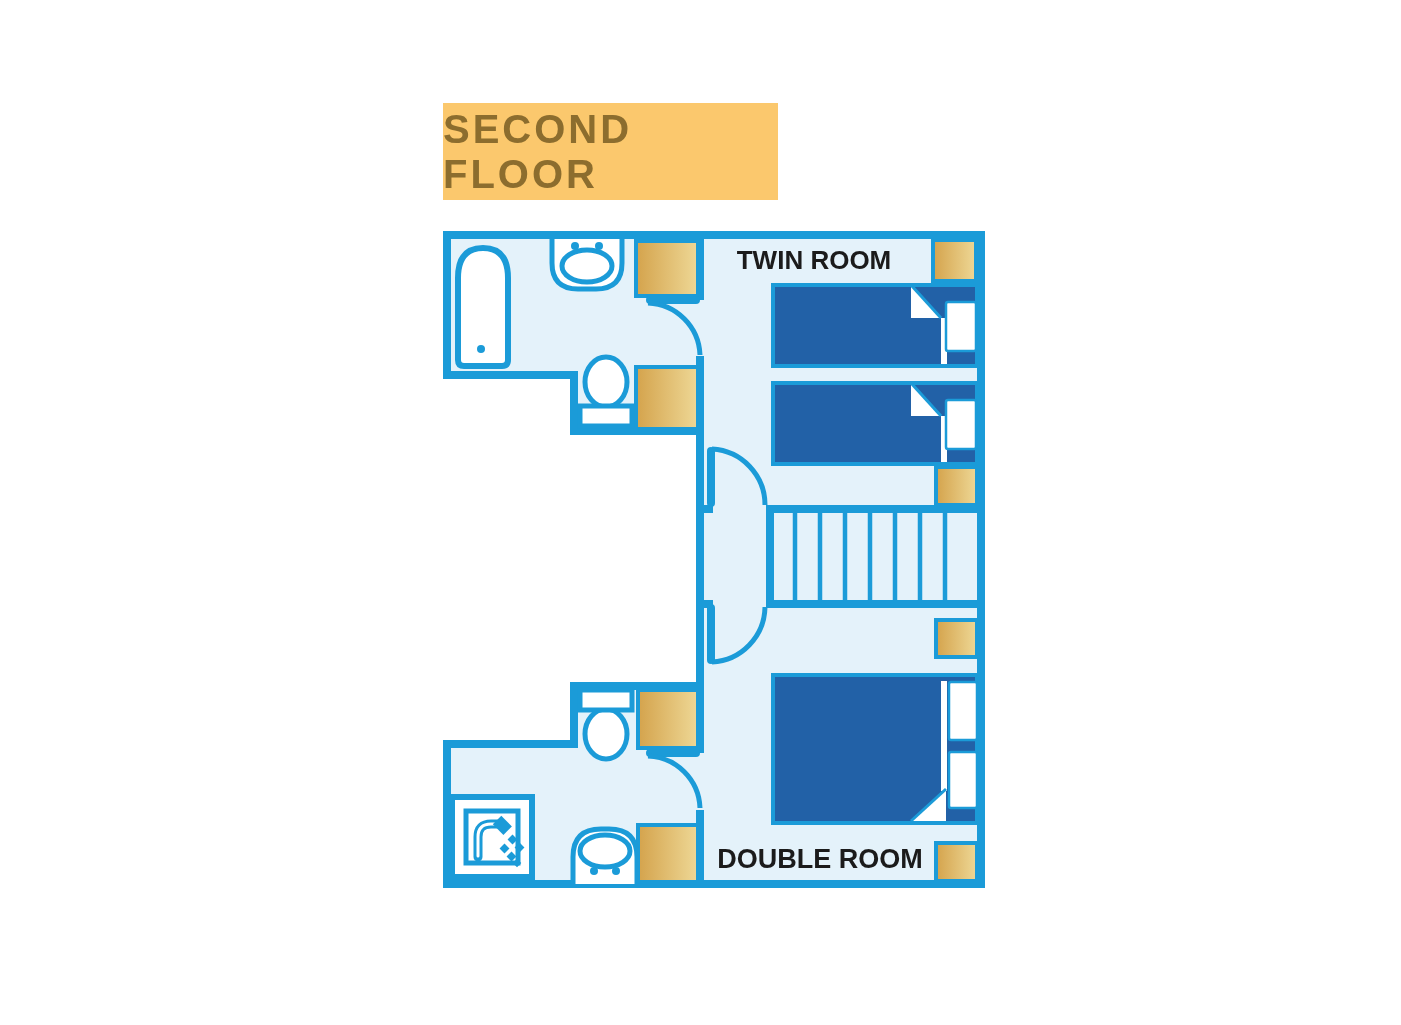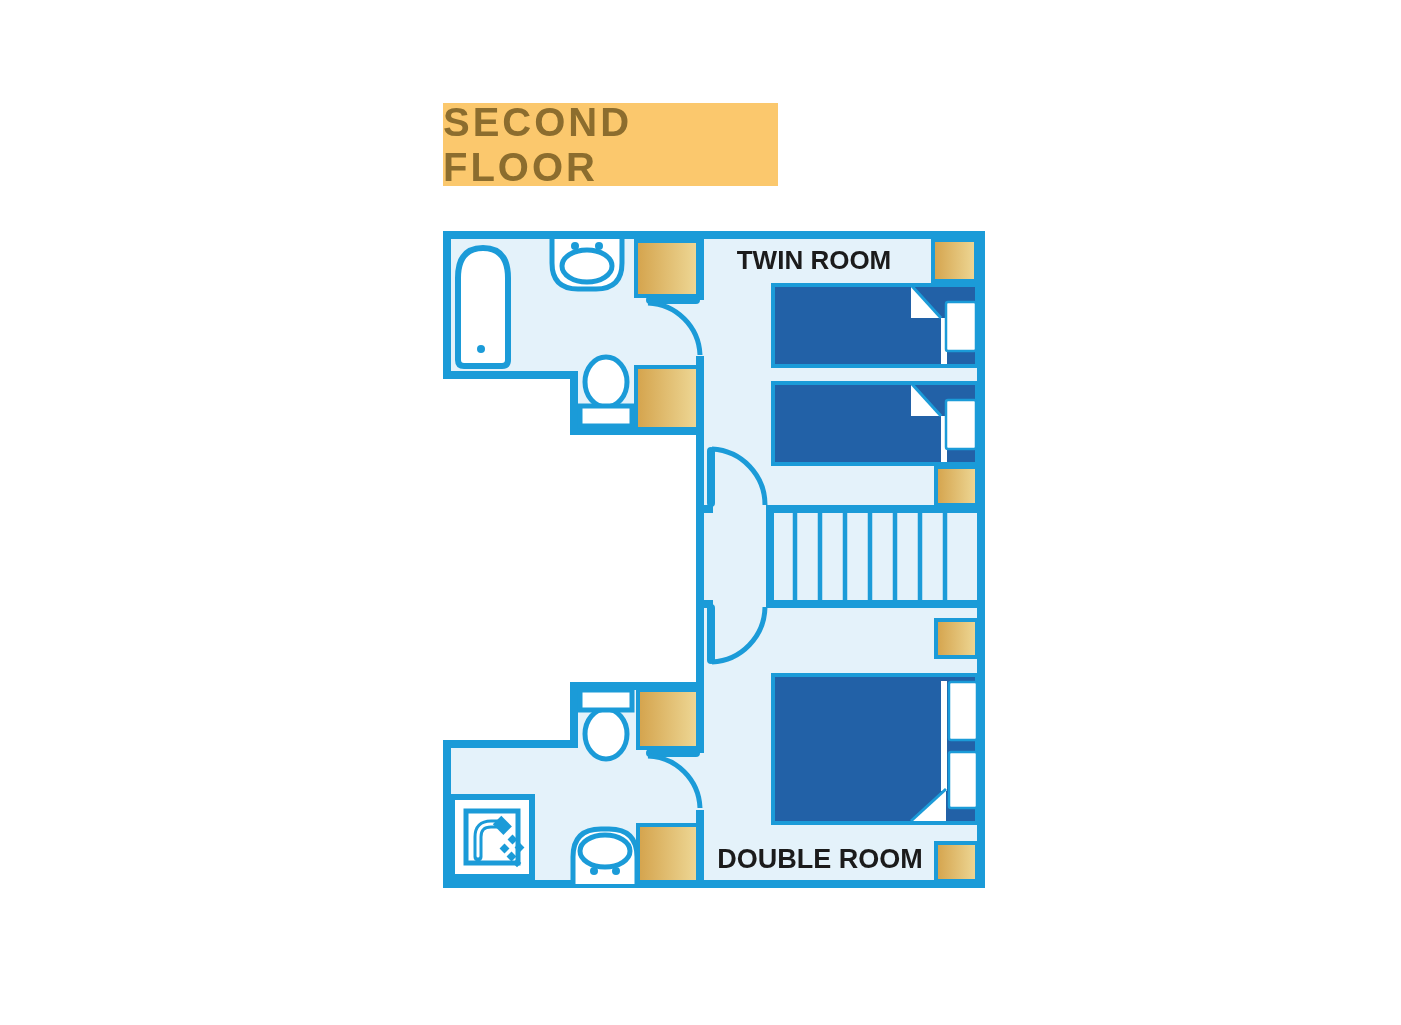--- a/index.html
+++ b/index.html
@@ -9,21 +9,21 @@
     --furn1:#d4a34c;
     --furn2:#eed896;
     --banner-bg:#fbc86d;
     --banner-text:#8c6d2e;
     --label:#1b1b1b;
     --white:#ffffff;
   }
   html,body{margin:0;padding:0;background:#ffffff;}
   .canvas{position:relative;width:1401px;height:1025px;background:#ffffff;overflow:hidden;
           font-family:"Liberation Sans", sans-serif;}
-  .banner{position:absolute;left:443px;top:103px;width:335px;height:83px;
+  .banner{position:absolute;left:443px;top:103px;width:335px;height:97px;
           background:var(--banner-bg);display:flex;align-items:center;justify-content:center;}
   .banner span{font-size:40px;font-weight:bold;letter-spacing:3px;color:var(--banner-text);}
   svg{position:absolute;left:0;top:0;}
   .wall{stroke:var(--wall);stroke-width:8;fill:none;}
   .outline{fill:var(--floor);stroke:var(--wall);stroke-width:8;stroke-linejoin:miter;}
   .tread{stroke:var(--wall);stroke-width:4.5;fill:none;}
   .tread-edge{stroke:var(--wall);stroke-width:8;fill:none;}
   .door-leaf{stroke:var(--wall);stroke-width:8;stroke-linecap:round;fill:none;}
   .door-arc{stroke:var(--wall);stroke-width:5;fill:none;}
   .furn{fill:url(#furnGrad);stroke:var(--wall);stroke-width:4;}

